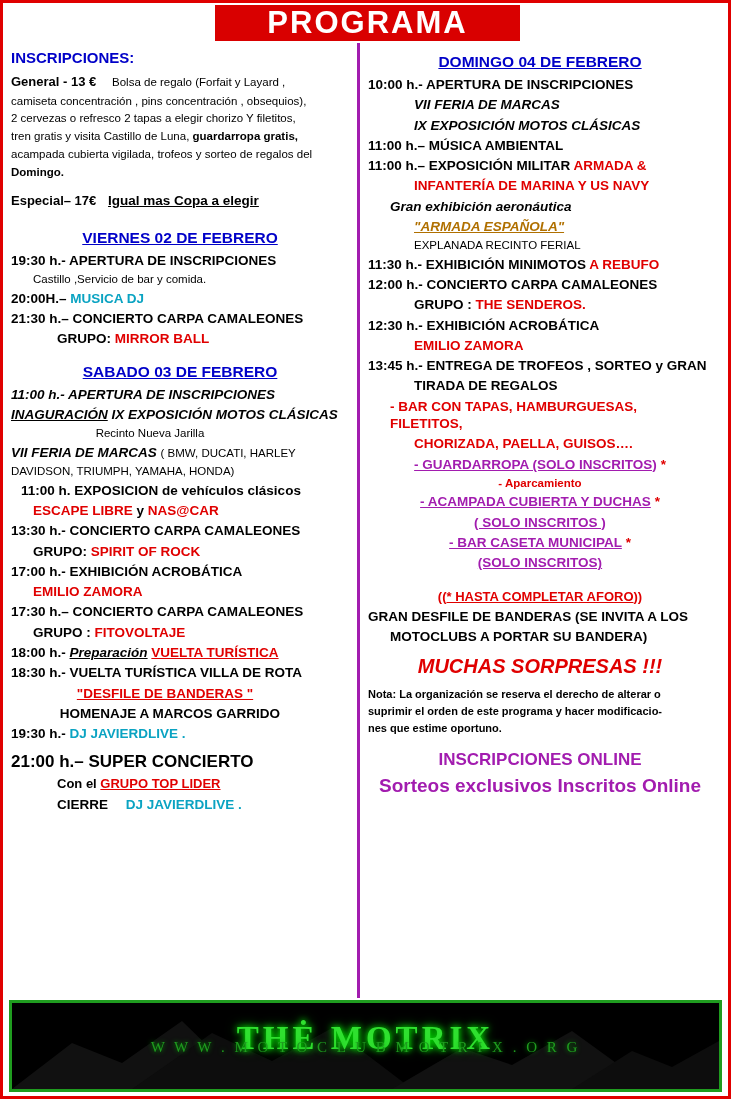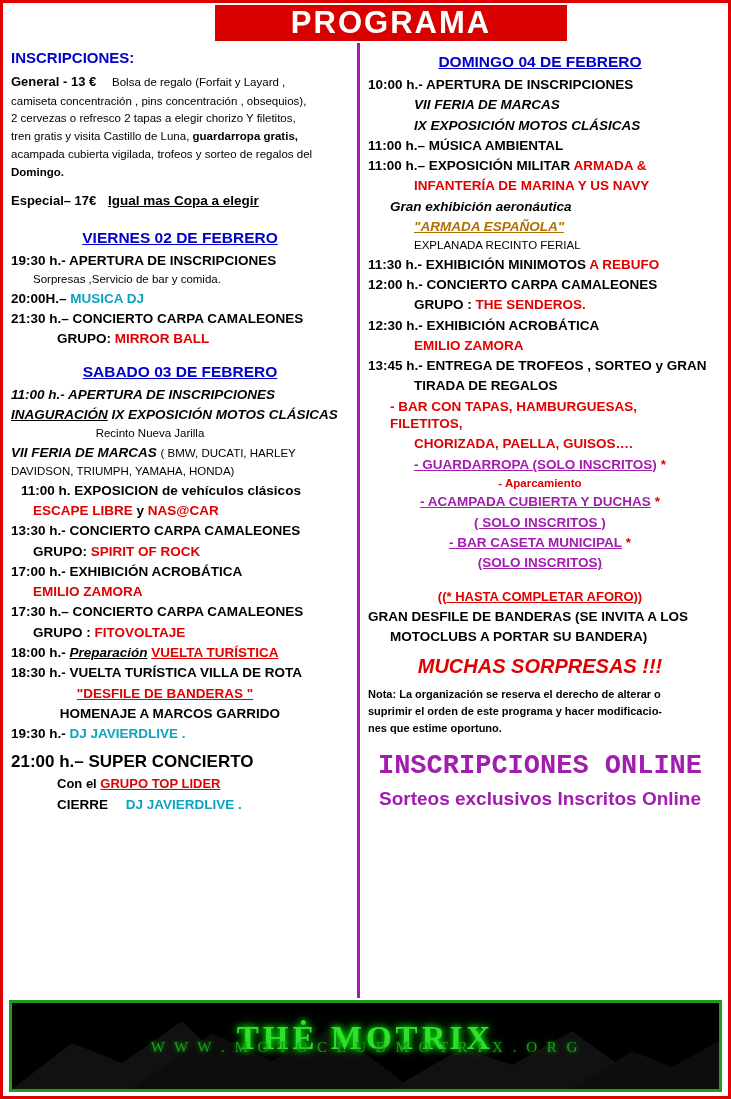--- a/index.html
+++ b/index.html
@@ -25,21 +25,21 @@
   
   .header-band {
     height: 40px;
     background: #ffffff;
     position: relative;
   }
   .header-title {
     position: absolute;
     left: 212px;
     top: 2px;
-    width: 352px;
+    width: 305px;
     height: 36px;
     background: #d90000;
     color: #ffffff;
     font-size: 31px;
     font-weight: bold;
     letter-spacing: 2px;
     text-align: center;
     line-height: 36px;
     font-family: "Liberation Sans", sans-serif;
   }
@@ -178,21 +178,21 @@
       </div>
 
       <div class="spacer10"></div>
 
       <div class="sec-head">VIERNES 02 DE FEBRERO</div>
 
       <div class="ln bold">
         <span>19:30 h.-</span>
         <span>APERTURA DE INSCRIPCIONES</span>
       </div>
-      <div class="ln sm indent1">Sorpresas ,Servicio de bar y comida.</div>
+      <div class="ln sm indent1">Castillo ,Servicio de bar y comida.</div>
       <div class="ln bold">
         <span class="black">20:00H.–</span>
         <span class="cyan">MUSICA DJ</span>
       </div>
       <div class="ln bold">
         <span>21:30 h.–</span>
         <span>CONCIERTO  CARPA CAMALEONES</span>
       </div>
       <div class="ln bold indent2"><span class="black">GRUPO: </span><span class="red">MIRROR BALL</span></div>
 
@@ -368,21 +368,21 @@
       <div class="ln bold indent1">MOTOCLUBS A PORTAR SU          BANDERA)</div>
 
       <div class="ln bold ital red ctr" style="font-size:20px;margin:8px 0 8px 0;">MUCHAS SORPRESAS !!!</div>
 
       <div class="ln xs bold">Nota: La organización se reserva el derecho de alterar o</div>
       <div class="ln xs bold">suprimir el orden de este programa y hacer modificacio-</div>
       <div class="ln xs bold">nes que estime oportuno.</div>
 
       <div class="spacer10"></div>
 
-      <div class="ln bold blue ctr" style="font-size:27px;font-family:Liberation Mono, monospace;">INSCRIPCIONES ONLINE</div>
+      <div class="ln bold blue ctr" style="font-size:17px;">INSCRIPCIONES ONLINE</div>
       <div class="ln bold blue ctr" style="font-size:19px;margin-top:4px;">Sorteos exclusivos Inscritos Online</div>
 
     </div>
   </div>
 
   <div class="footer">
     <svg class="mountains" viewBox="0 0 707 86" preserveAspectRatio="none">
       <rect x="0" y="0" width="707" height="86" fill="#000000"></rect>
       <polygon points="0,86 60,40 110,60 170,18 240,86" fill="#111111"></polygon>
       <polygon points="120,86 200,30 260,58 320,25 400,86" fill="#0d0d0d"></polygon>

